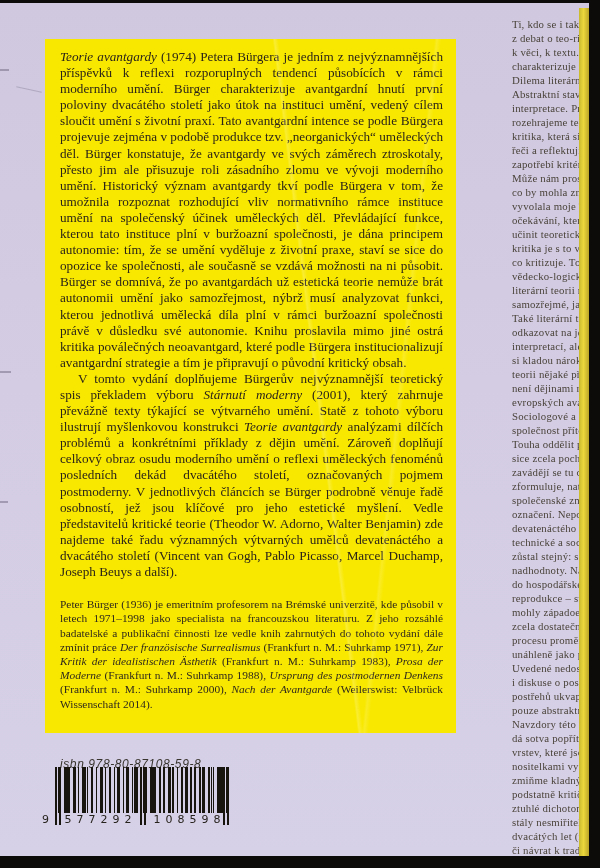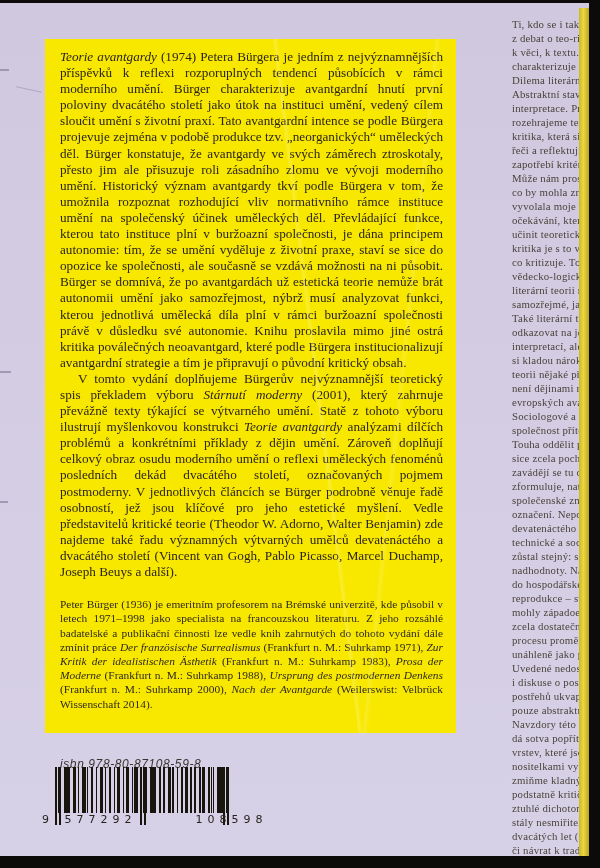--- a/index.html
+++ b/index.html
@@ -52,21 +52,21 @@
     background-image:
       repeating-linear-gradient(90deg,#18140e 0 2px,transparent 2px 5px,#18140e 5px 6px,transparent 6px 9px),
       repeating-linear-gradient(90deg,transparent 0 3px,#18140e 3px 4px,transparent 4px 11px,#18140e 11px 14px,transparent 14px 17px);
   }
   .guard{position:absolute;top:0;width:2px;height:58px;background:#18140e;}
   .g1{left:13px;} .g2{left:17px;} .g3{left:98px;} .g4{left:102px;} .g5{left:181px;} .g6{left:185px;}
   .bdigits{position:absolute;top:46px;height:14px;font-family:"DejaVu Sans",sans-serif;
     font-size:11px;color:#26221c;}
   .d-first{left:0;}
   .d-g1{left:21px;width:75px;text-align:center;letter-spacing:5px;}
-  .d-g2{left:105px;width:85px;text-align:center;letter-spacing:5px;margin-left:42px;}
+  .d-g2{left:105px;width:85px;text-align:center;letter-spacing:5px;}
   
   .side-page{
     position:absolute;left:512px;top:14px;width:110px;z-index:2;
     white-space:nowrap;overflow:hidden;
   }
   .side-line{
     font-size:10.8px;line-height:14px;color:#4a433a;letter-spacing:.2px;
     white-space:nowrap;
   }
   

